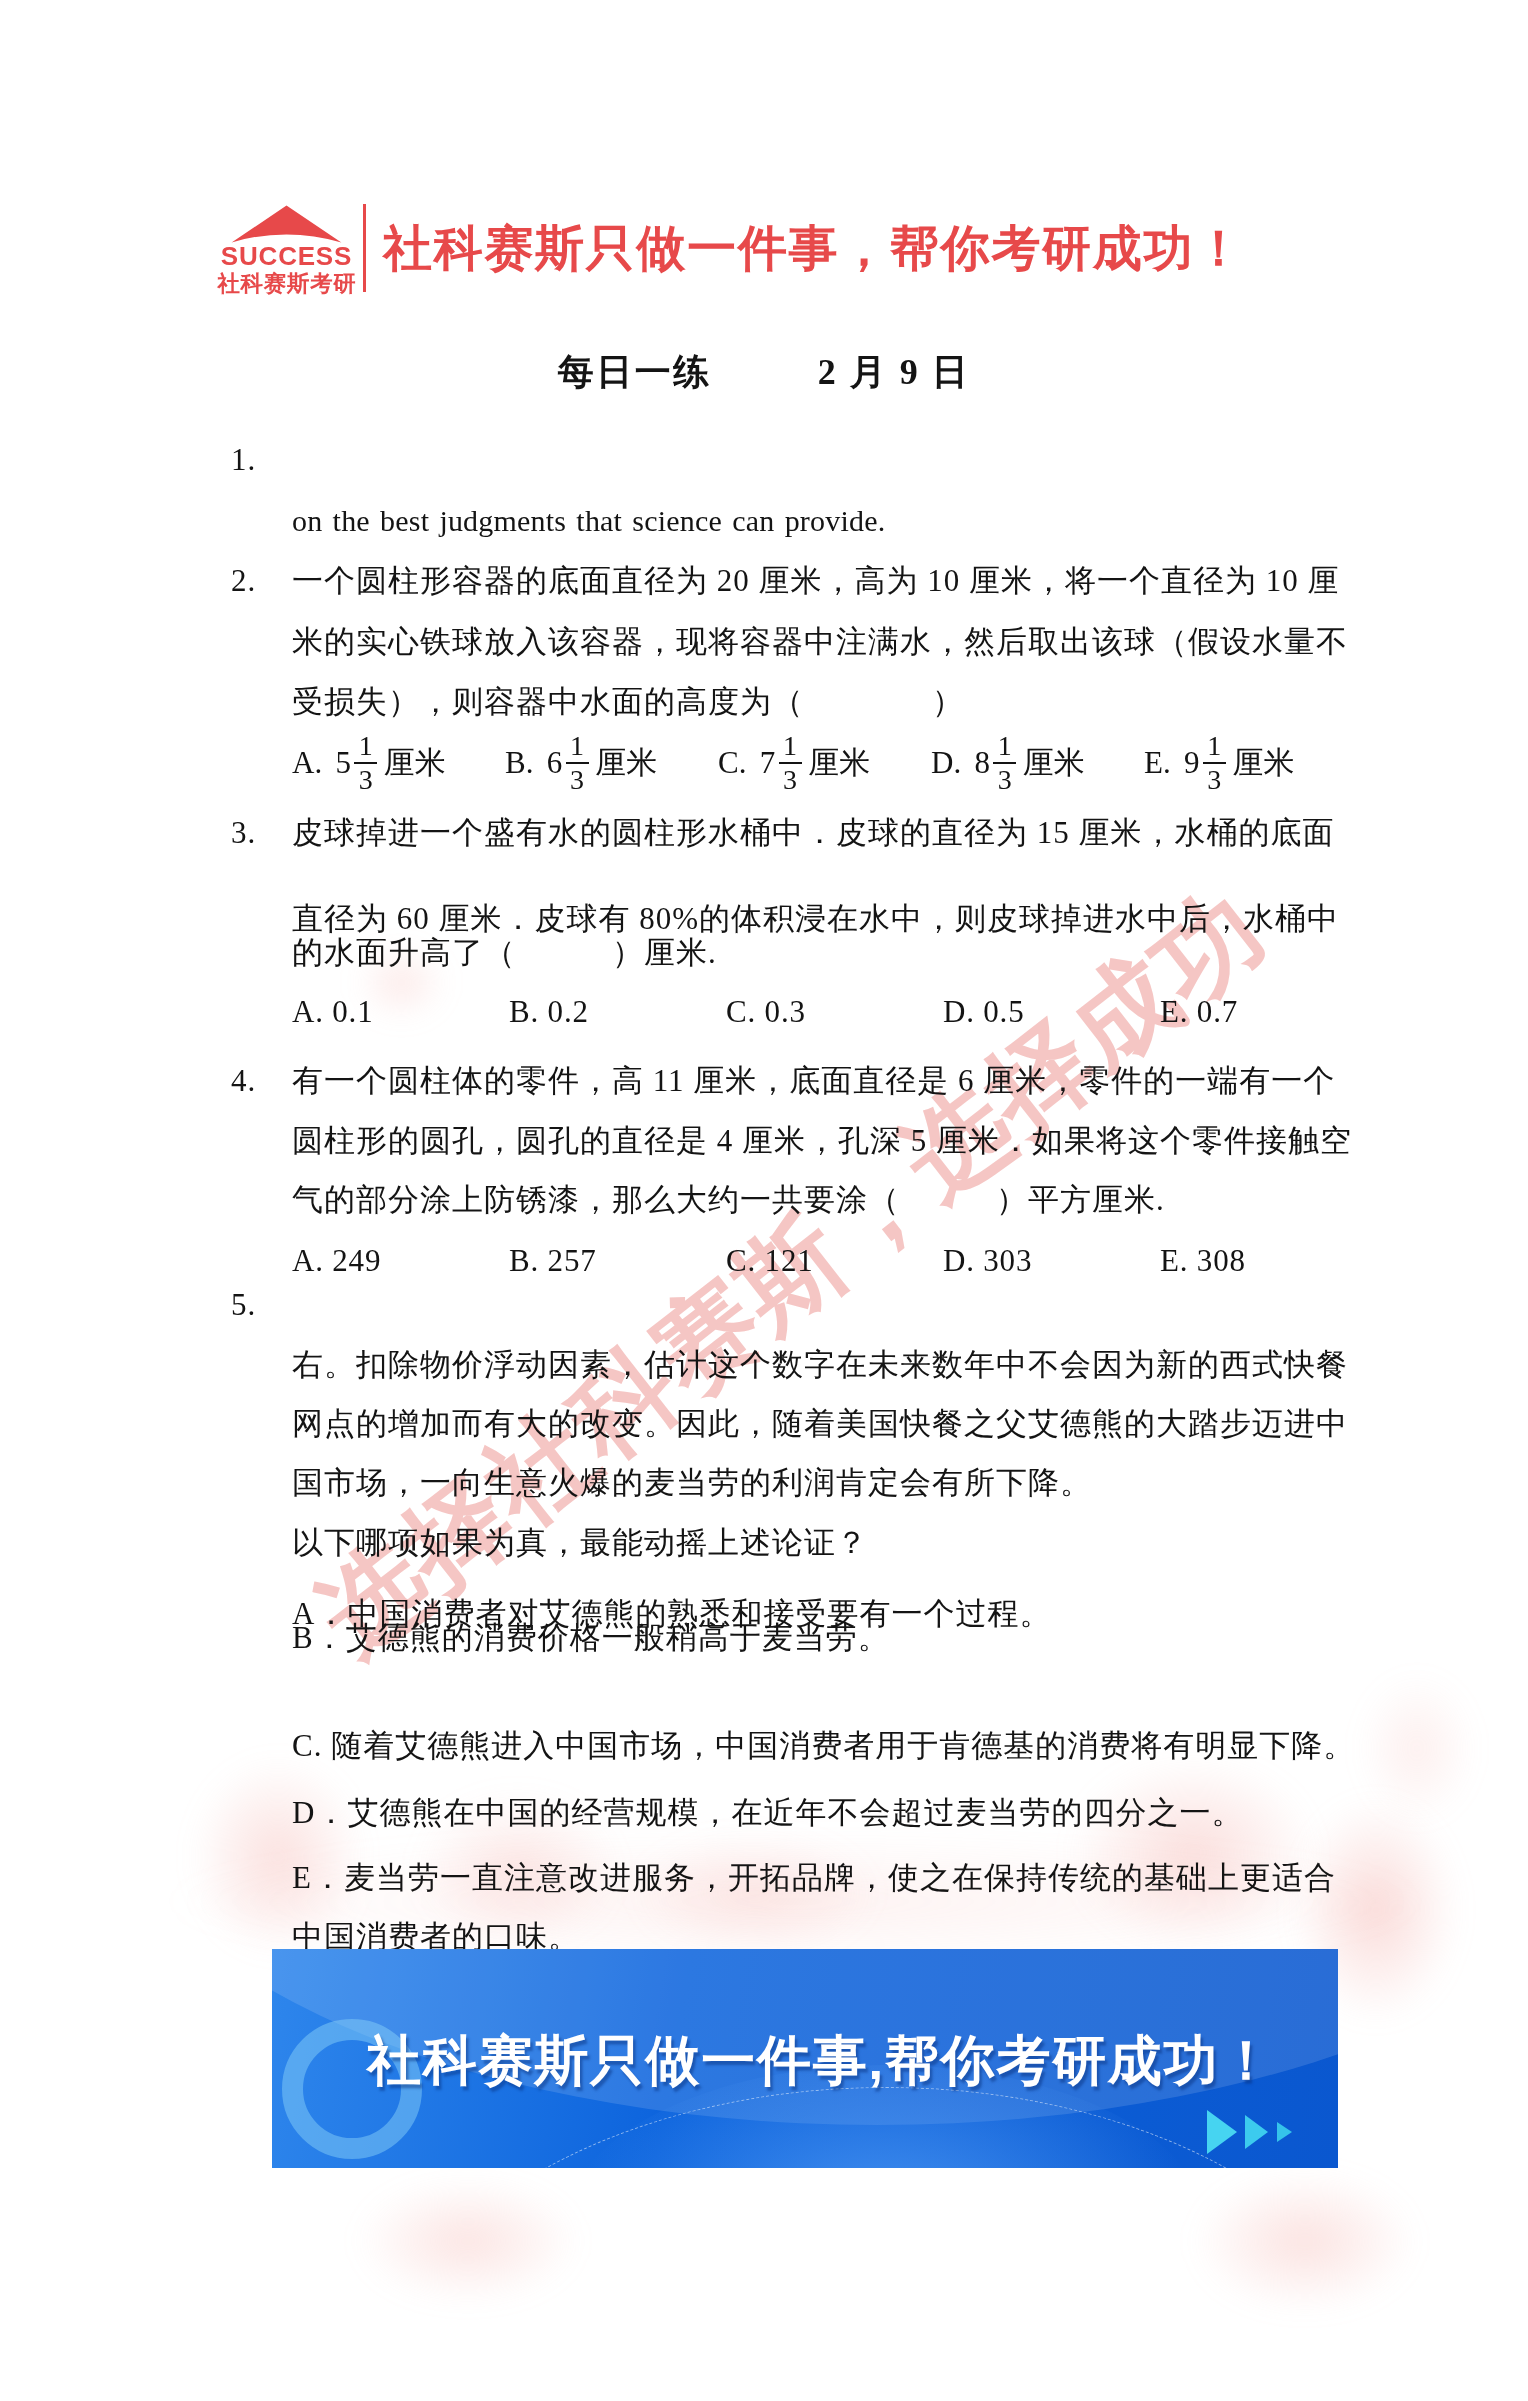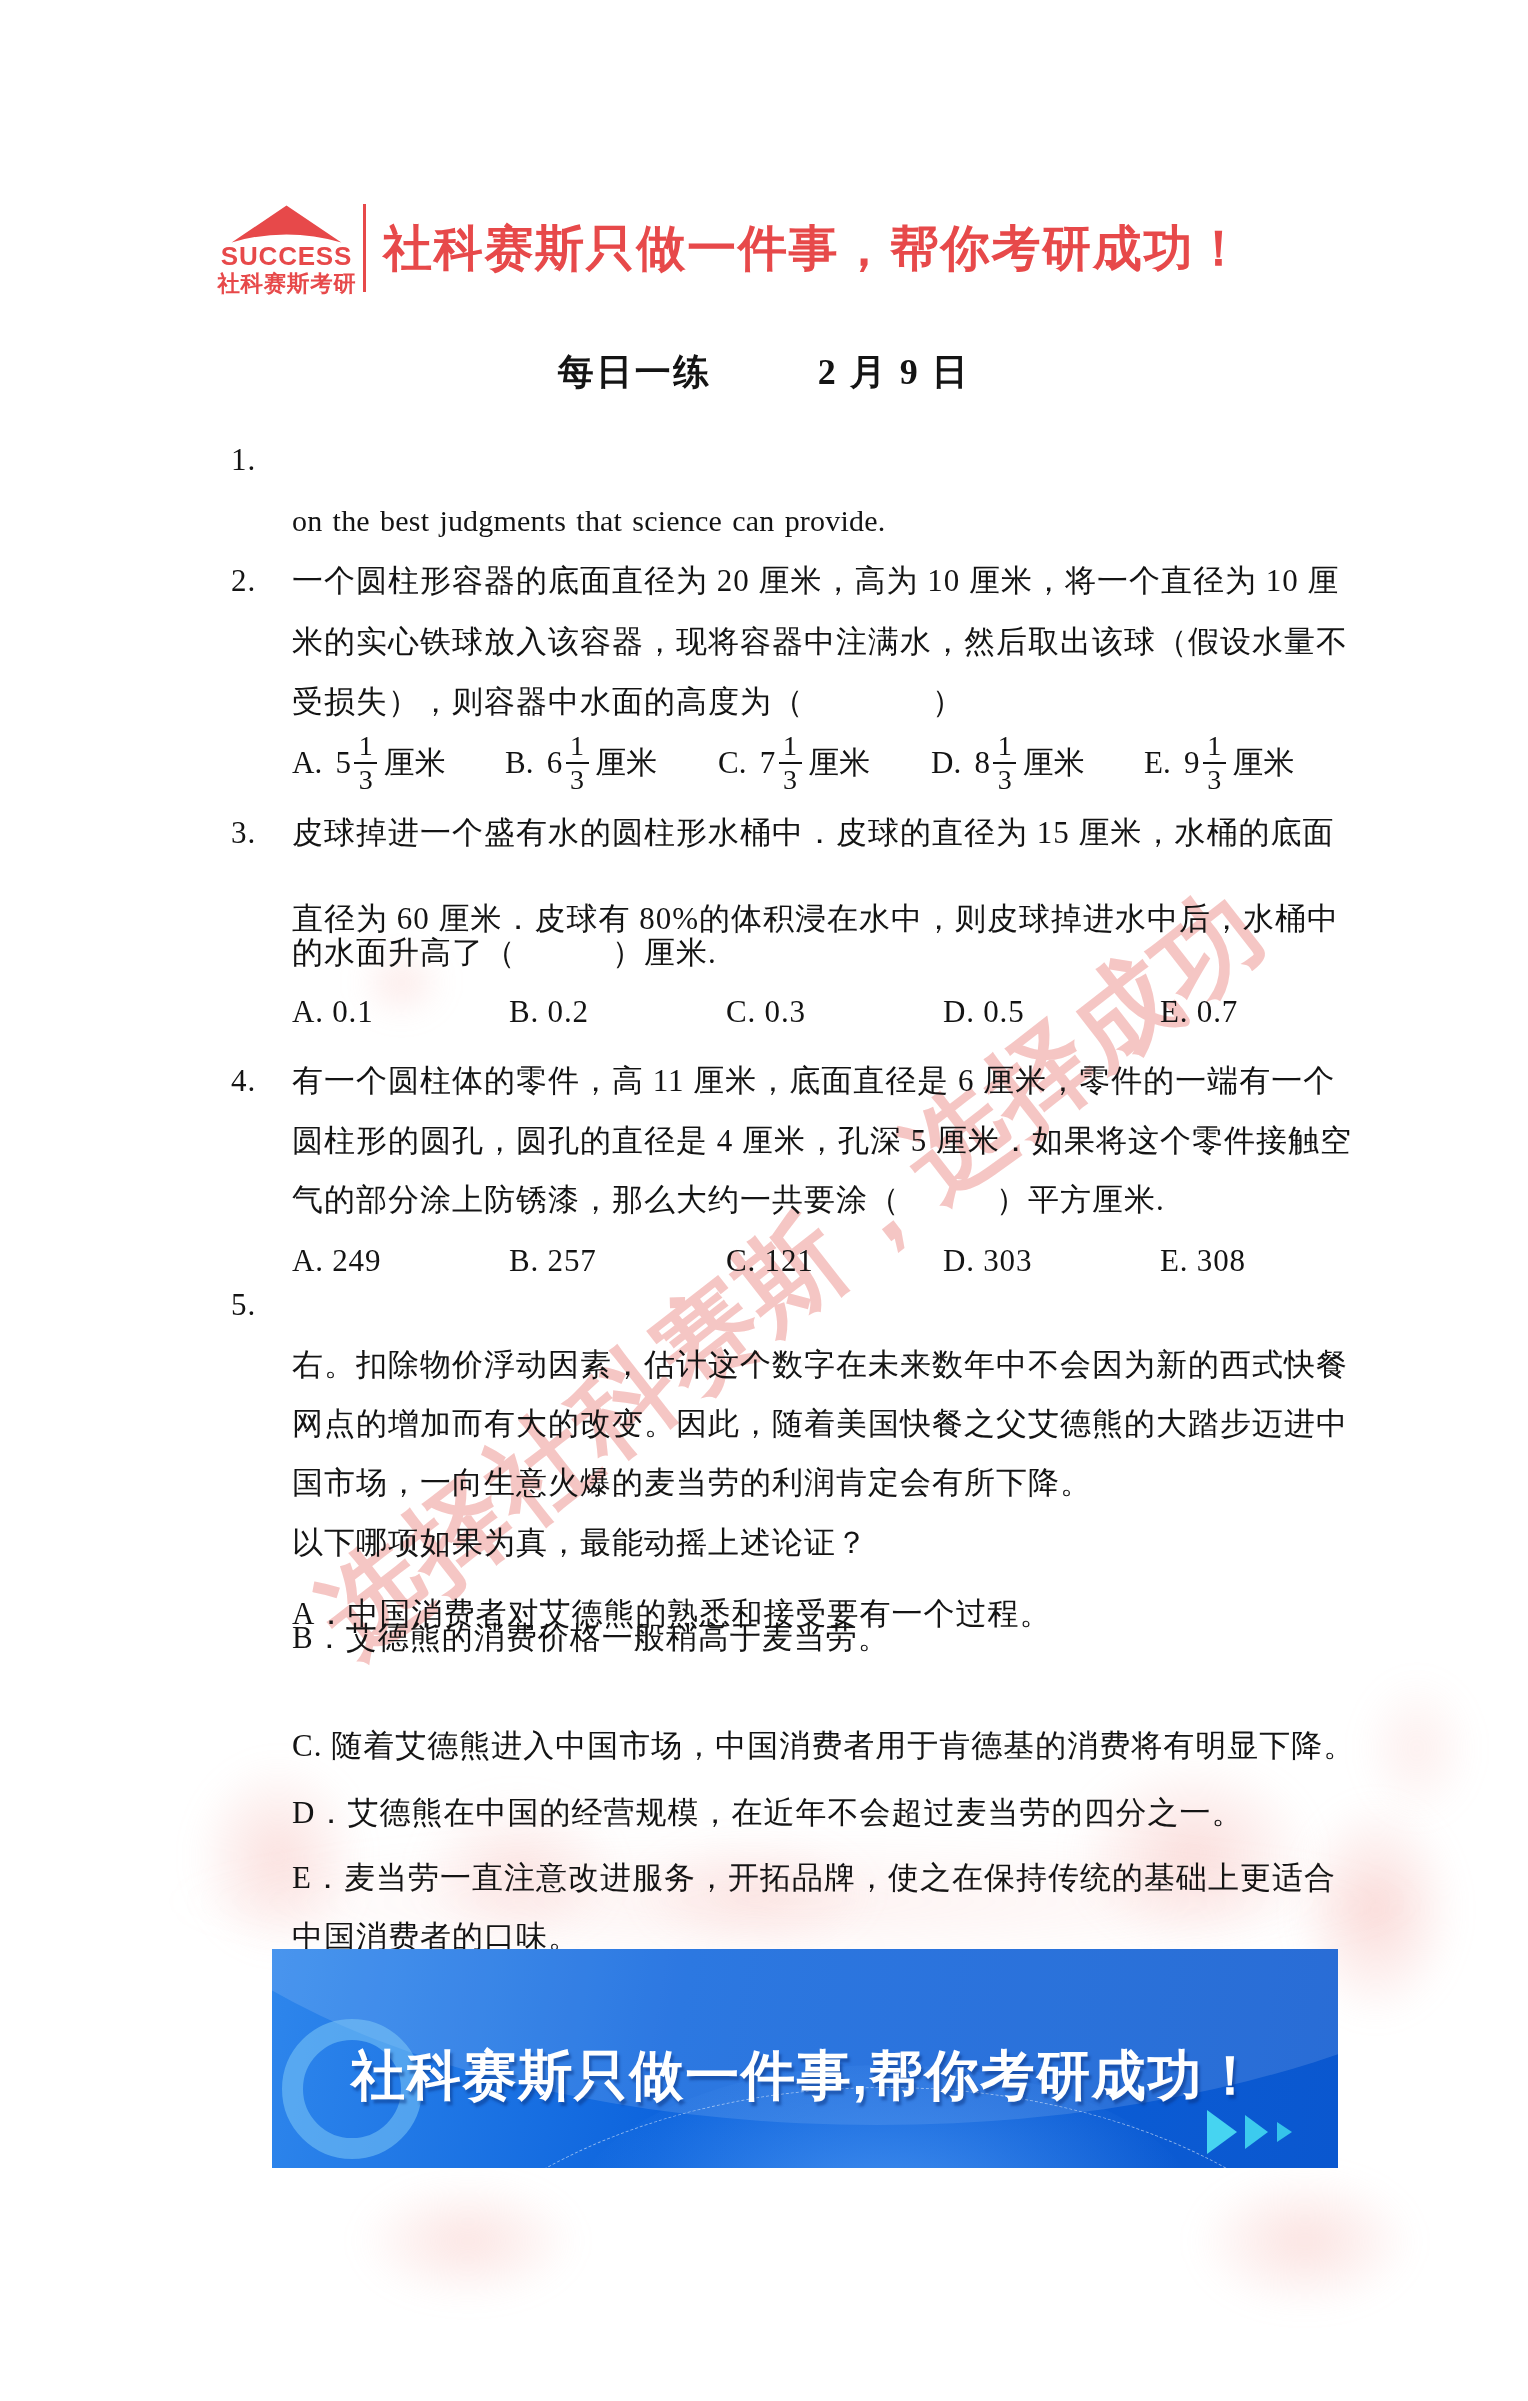--- a/index.html
+++ b/index.html
@@ -86,25 +86,24 @@
   }
   .b-swoosh{position:absolute; width:1574px; height:746px; left:-182px; top:-570px;
     border-radius:50%; background:rgba(255,255,255,0.13);}
   .b-dome{position:absolute; width:646px; height:331px; left:290px; top:116px; border-radius:50%;
     background:radial-gradient(ellipse at 50% 45%, rgba(86,160,248,0.75), rgba(86,160,248,0) 68%);}
   .b-arc{position:absolute; width:1028px; height:646px; left:99px; top:138px; border-radius:50%;
     border:1.7px dashed rgba(255,255,255,0.5);}
   .b-ring{position:absolute; left:10px; top:70px; width:98px; height:98px; border-radius:50%;
     border:21.5px solid rgba(132,206,247,0.5);}
   .banner-text{
-    position:absolute; left:0; top:76px; width:100%; text-align:center;
+    position:absolute; left:16px; top:76px; width:100%; text-align:center;
     font-family:"Liberation Sans","DejaVu Sans",sans-serif; font-weight:800;
     font-size:54px; letter-spacing:1.7px; color:#ffffff; white-space:nowrap;
     text-shadow:2.5px 4.1px 2.5px rgba(6,45,120,0.45);
-    margin-top:15px;
   }
   .arrows{position:absolute; left:935px; top:161px; width:116px; height:51px;}
   .arrows i{position:absolute; display:block; width:0; height:0; border-style:solid; border-color:transparent;}
   .arrows .a1{left:0;   top:0;    border-width:22.4px 0 22.4px 30px; border-left-color:var(--arrow);}
   .arrows .a2{left:38px; top:5px; border-width:17.4px 0 17.4px 23px; border-left-color:#3ccbee;}
   .arrows .a3{left:70px; top:11.6px;border-width:10.8px 0 10.8px 15px; border-left-color:#35c3ea;}
 </style>
 </head>
 <body>
 

